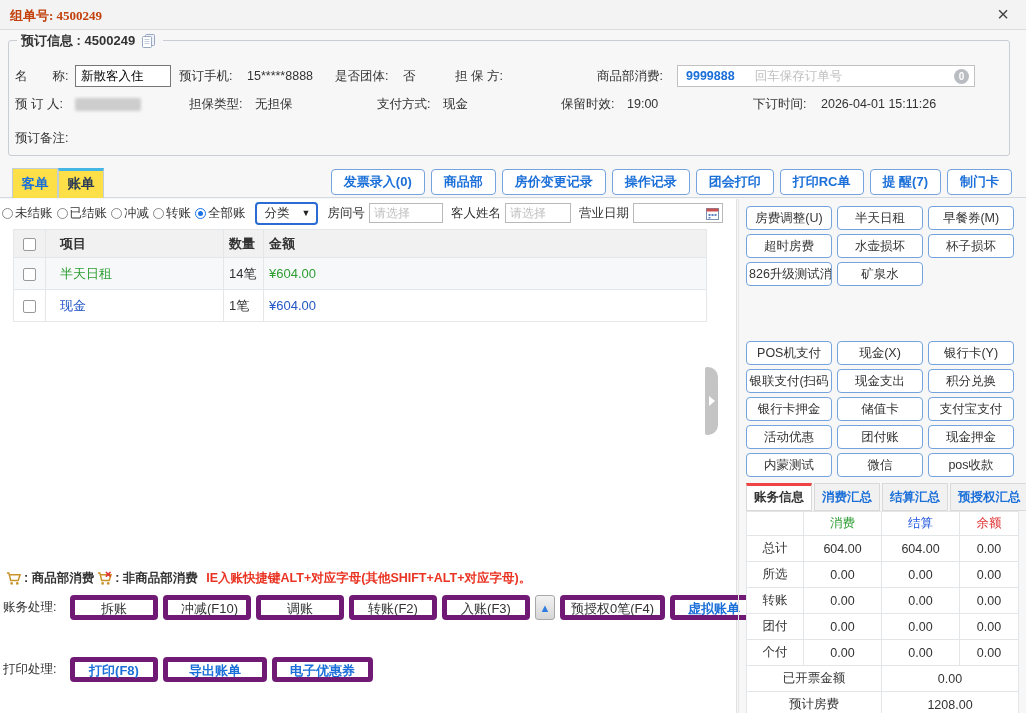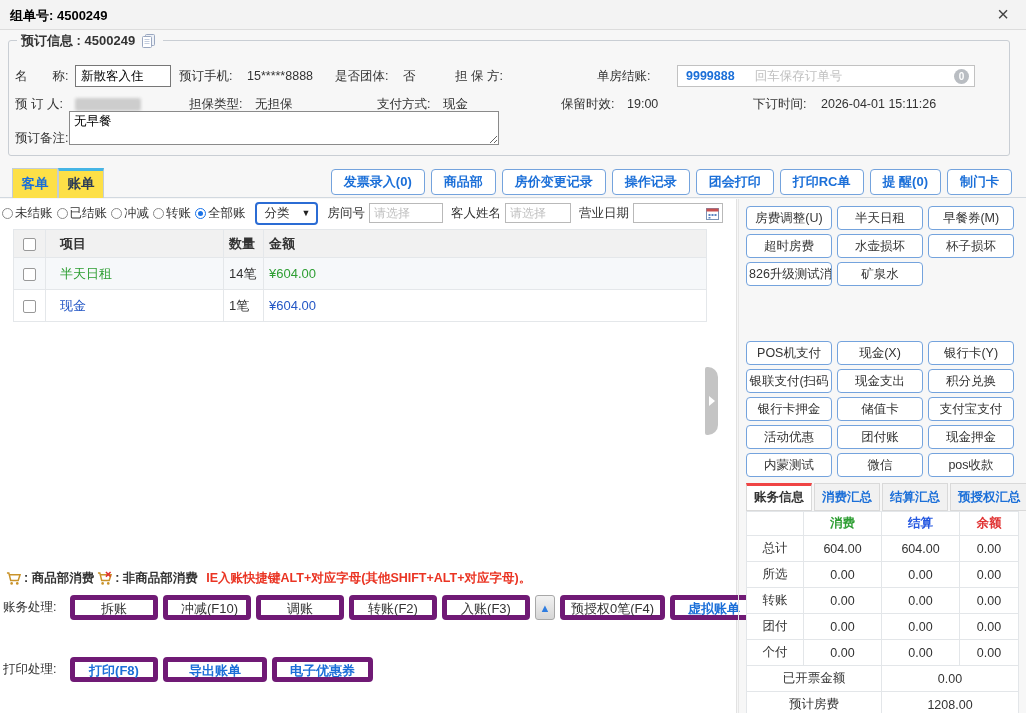--- a/index.html
+++ b/index.html
@@ -1,21 +1,21 @@
 <!DOCTYPE html>
 <html><head>
 <meta charset="utf-8">
 <style>
   * { box-sizing: border-box; }
   body { margin:0; background:#f7f7f7; font-family:"Liberation Sans","DejaVu Sans",sans-serif; color:#333; }
   .app { position:relative; width:1026px; height:713px; background:#f7f7f7; overflow:hidden; }
 
   
   .titlebar { position:absolute; left:0; top:0; width:1026px; height:30px; background:#f3f3f3; border-bottom:1px solid #dcdcdc; }
-  .tb-title { position:absolute; left:10px; top:7px; font-size:13px; font-weight:bold; color:#000000; white-space:pre; }
+  .tb-title { position:absolute; left:10px; top:7px; font-size:13px; font-weight:bold; color:#c2410c; white-space:pre;font-family:Liberation Serif, serif; }
   .tb-close { position:absolute; right:10px; top:1px; width:26px; height:26px; font-size:20px; color:#444; text-align:center; line-height:26px; cursor:pointer; }
 
   
   .fieldset { position:absolute; left:8px; top:40px; width:1002px; height:116px; border:1px solid #c9ced4; border-radius:3px; font-size:12.5px; }
   .legend { position:absolute; top:-9px; left:8px; background:#f7f7f7; padding:0 6px 0 4px; font-weight:bold; font-size:13px; color:#333; display:flex; gap:6px; align-items:center; }
   .fl { position:absolute; white-space:pre; line-height:22px; }
   .fv { position:absolute; white-space:pre; line-height:22px;text-align:right; }
   .name-inp { position:absolute; left:66px; top:24px; width:96px; height:22px; border:1px solid #777; background:#fff; font-size:12.5px; padding:0 5px; font-family:inherit; }
   .ext-inp { position:absolute; left:668px; top:24px; width:298px; height:22px; border:1px solid #c2c2c2; background:#fff; display:flex; align-items:center; padding:0 26px 0 8px; cursor:text; }
   .ext-val { color:#1b6fd8; font-weight:bold; }
@@ -75,21 +75,21 @@
   .grid3 { position:absolute; left:7px; display:grid; grid-template-columns:repeat(3,86px); gap:4px 5px; }
   .g-fee { top:7px; } .g-pay { top:142px; }
   .btn3 { height:24px; line-height:22px; background:#fff; border:1px solid #74a3dd; border-radius:4px; font-size:12.5px; color:#333; padding:0 2px; white-space:nowrap; overflow:hidden; text-align:center; font-family:inherit; cursor:pointer; }
 
   .stabs { position:absolute; left:7px; top:284px; display:flex; gap:2px; font-size:12.5px; height:28px; }
   .stab { padding:0 7px; line-height:26px; border:1px solid #d9d9d9; background:#f1f1f1; color:#1b6fd8; font-weight:bold; cursor:pointer; white-space:nowrap; }
   .stab.active { background:#fff; border-top:3px solid #ef4444; line-height:22px; color:#333; }
 
   table.sum { position:absolute; left:7px; top:312px; width:272px; border-collapse:collapse; background:#fff; font-size:12.5px; table-layout:fixed; }
   .sum th, .sum td { border:1px solid #e3e6e9; text-align:center; padding:0; }
-  .sum thead th { height:24px; font-weight:bold; }
+  .sum thead th { height:24px; font-weight:normal; }
   .sum tbody td { height:26px; }
   .hc { color:#2e9e33; } .hs { color:#2457e0; } .hb { color:#e03131; }
 </style>
 </head>
 <body>
 
 <div class="app">
 
   <div class="titlebar">
     <div class="tb-title"><span>组单号: </span><span>4500249</span></div>
@@ -105,51 +105,50 @@
           <path d="M3.5 6.5h5M3.5 8.5h5M3.5 10.5h5" stroke="#c3cdde"></path>
         </svg>
     </div>
     <span class="fl" style="left:6px; top:24px;">名　　称:</span>
     <input class="name-inp" value="新散客入住" style="">
     <span class="fl" style="left:170px; top:24px;">预订手机: </span>
     <span class="fv" style="left:238px; top:24px;">15*****8888</span>
     <span class="fl" style="left:326px; top:24px;">是否团体: </span>
     <span class="fv" style="left:394px; top:24px;">否</span>
     <span class="fl" style="left:446px; top:24px;">担 保 方: </span>
-    <span class="fl" style="left:588px; top:24px;">单房结账: </span>
+    <span class="fl" style="left:588px; top:24px;">商品部消费: </span>
     <div class="ext-inp">
       <span class="ext-val">9999888</span>
       <span class="ext-ph">回车保存订单号</span>
       <span class="ext-badge">0</span>
     </div>
     <span class="fl" style="left:6px; top:52px;">预 订 人: </span>
     <span class="blurname"></span>
     <span class="fl" style="left:180px; top:52px;">担保类型: </span>
     <span class="fv" style="left:246px; top:52px;">无担保</span>
     <span class="fl" style="left:368px; top:52px;">支付方式: </span>
     <span class="fv" style="left:434px; top:52px;">现金</span>
     <span class="fl" style="left:552px; top:52px;">保留时效: </span>
     <span class="fv" style="left:618px; top:52px;">19:00</span>
     <span class="fl" style="left:744px; top:52px;">下订时间: </span>
     <span class="fv" style="left:812px; top:52px;">2026-04-01 15:11:26</span>
     <span class="fl" style="left:6px; top:86px;">预订备注: </span>
-    <textarea class="remark-ta" style="">无早餐</textarea>
   </div>
 
   <div class="tabstrip">
     <div class="tab tab-guest">客单</div>
     <div class="tab tab-bill">账单</div>
     <div class="toolbar">
       <button class="btn">发票录入(0)</button>
       <button class="btn">商品部</button>
       <button class="btn">房价变更记录</button>
       <button class="btn">操作记录</button>
       <button class="btn">团会打印</button>
       <button class="btn">打印RC单</button>
-      <button class="btn">提 醒(0)</button>
+      <button class="btn">提 醒(7)</button>
       <button class="btn">制门卡</button>
     </div>
   </div>
 
   <div class="left">
     <div class="filters">
       <label class="rlabel">
           <span class="radio"></span>
           <span>未结账</span>
         </label>

